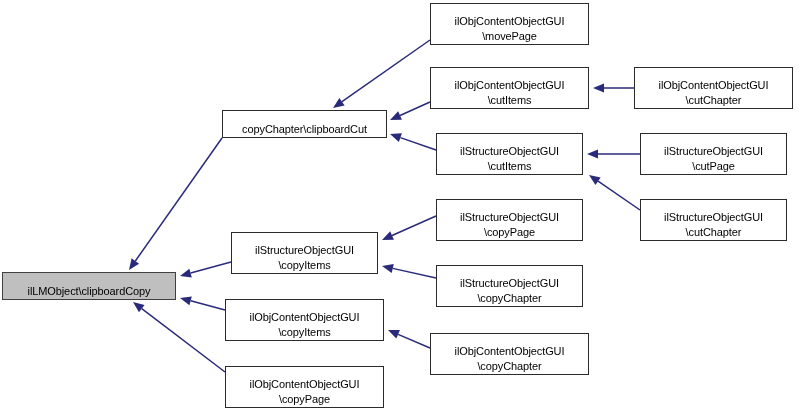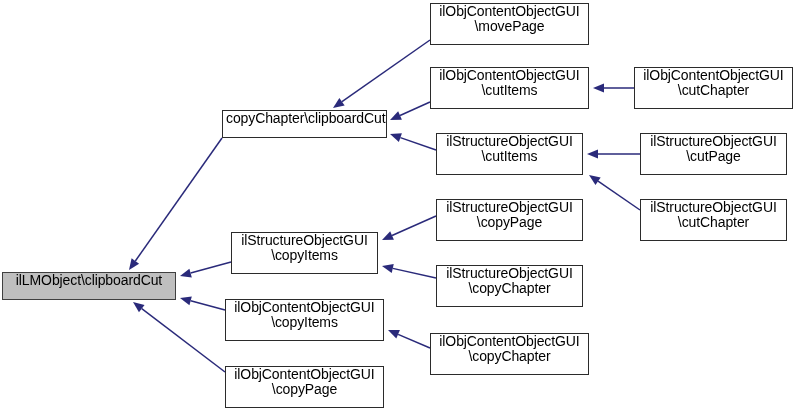--- a/index.html
+++ b/index.html
@@ -24,25 +24,25 @@
     width: 799px;
     height: 412px;
     pointer-events: none;
   }
   .node {
     position: absolute;
     box-sizing: border-box;
     border: 1px solid #2b2b2b;
     background: #ffffff;
     display: flex;
-    align-items: flex-start;
+    align-items: flex-end;
     justify-content: center;
     text-align: center;
     color: #000000;
-    font-size: 14px;
+    font-size: 11px;
     line-height: 15px;
     letter-spacing: -0.1px;
     white-space: pre-line;
     z-index: 2;
   }
   .node.highlight {
     background: #bfbfbf;
     border: 1px solid #404040;
   }
   .node .label {
@@ -77,21 +77,21 @@
       <polygon points="382,266 393.7359377679893,263.89577455915907 391.7401775560577,272.8766955128514" fill="#2a2a7a"></polygon>
       <line x1="430" y1="348" x2="398.11059533019863" y2="334.3331122843708" stroke="#2a2a7a" stroke-width="1.5"></line>
       <polygon points="388,330 399.9226241036628,330.10504514628775 396.29856655673444,338.5611794224539" fill="#2a2a7a"></polygon>
       <line x1="634" y1="88" x2="604" y2="88" stroke="#2a2a7a" stroke-width="1.5"></line>
       <polygon points="593,88 604,83.4 604,92.6" fill="#2a2a7a"></polygon>
       <line x1="640" y1="154" x2="598" y2="154" stroke="#2a2a7a" stroke-width="1.5"></line>
       <polygon points="587,154 598,149.4 598,158.6" fill="#2a2a7a"></polygon>
       <line x1="640" y1="210" x2="598.0696468790818" y2="181.22426746603657" stroke="#2a2a7a" stroke-width="1.5"></line>
       <polygon points="589,175 600.6725223648789,177.43150604387506 595.4667713932847,185.01702888819807" fill="#2a2a7a"></polygon>
     </svg>
-<div class="node highlight" style="left: 2px; top: 272px; width: 174px; height: 28px;"><span class="label">ilLMObject\clipboardCut</span></div>
+<div class="node highlight" style="left: 2px; top: 272px; width: 174px; height: 28px;"><span class="label">ilLMObject\clipboardCopy</span></div>
     <div class="node" style="left: 222px; top: 110px; width: 165px; height: 28px;"><span class="label">copyChapter\clipboardCut</span></div>
     <div class="node" style="left: 231px; top: 232px; width: 147px; height: 42px;"><span class="label">ilStructureObjectGUI
 \copyItems</span></div>
     <div class="node" style="left: 225px; top: 299px; width: 159px; height: 42px;"><span class="label">ilObjContentObjectGUI
 \copyItems</span></div>
     <div class="node" style="left: 225px; top: 366px; width: 159px; height: 42px;"><span class="label">ilObjContentObjectGUI
 \copyPage</span></div>
     <div class="node" style="left: 430px; top: 3px; width: 159px; height: 42px;"><span class="label">ilObjContentObjectGUI
 \movePage</span></div>
     <div class="node" style="left: 430px; top: 67px; width: 159px; height: 42px;"><span class="label">ilObjContentObjectGUI

